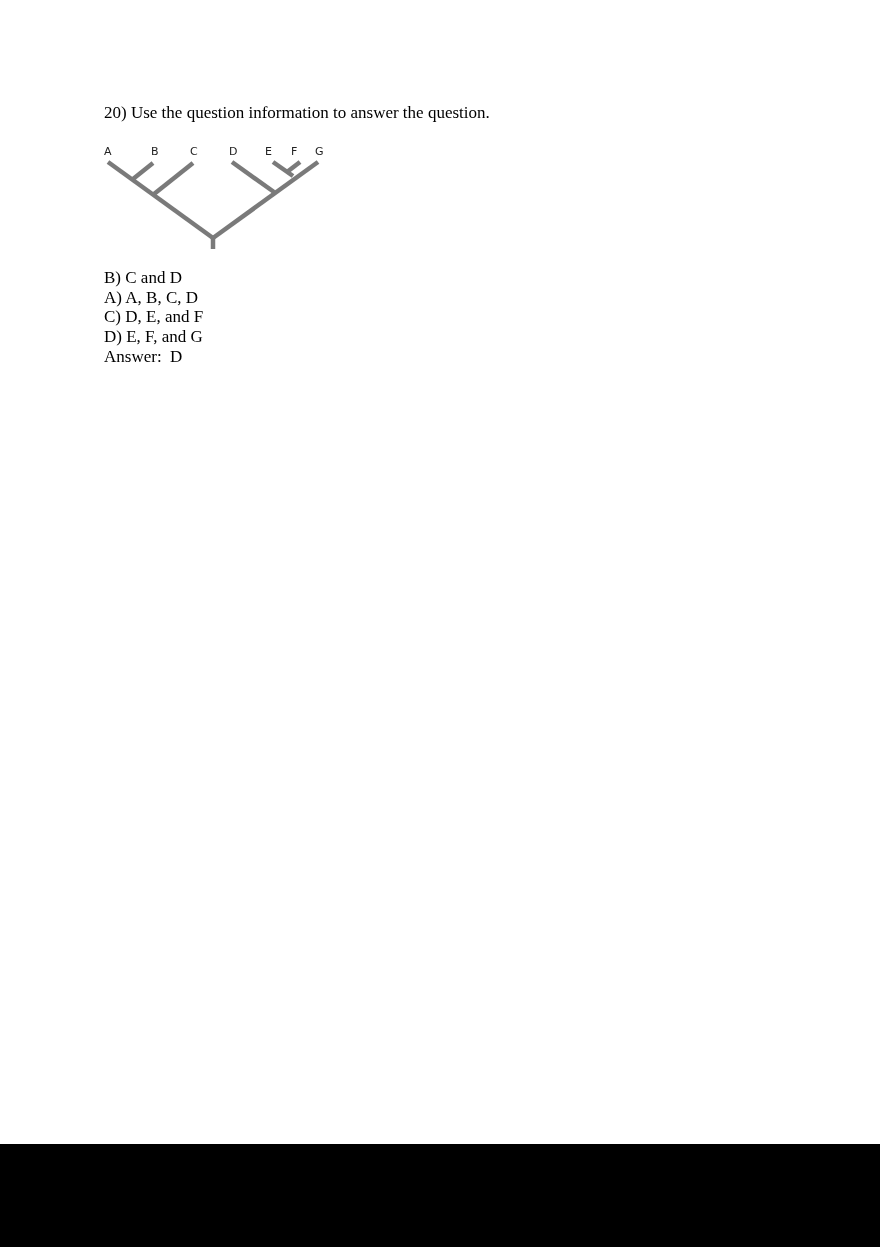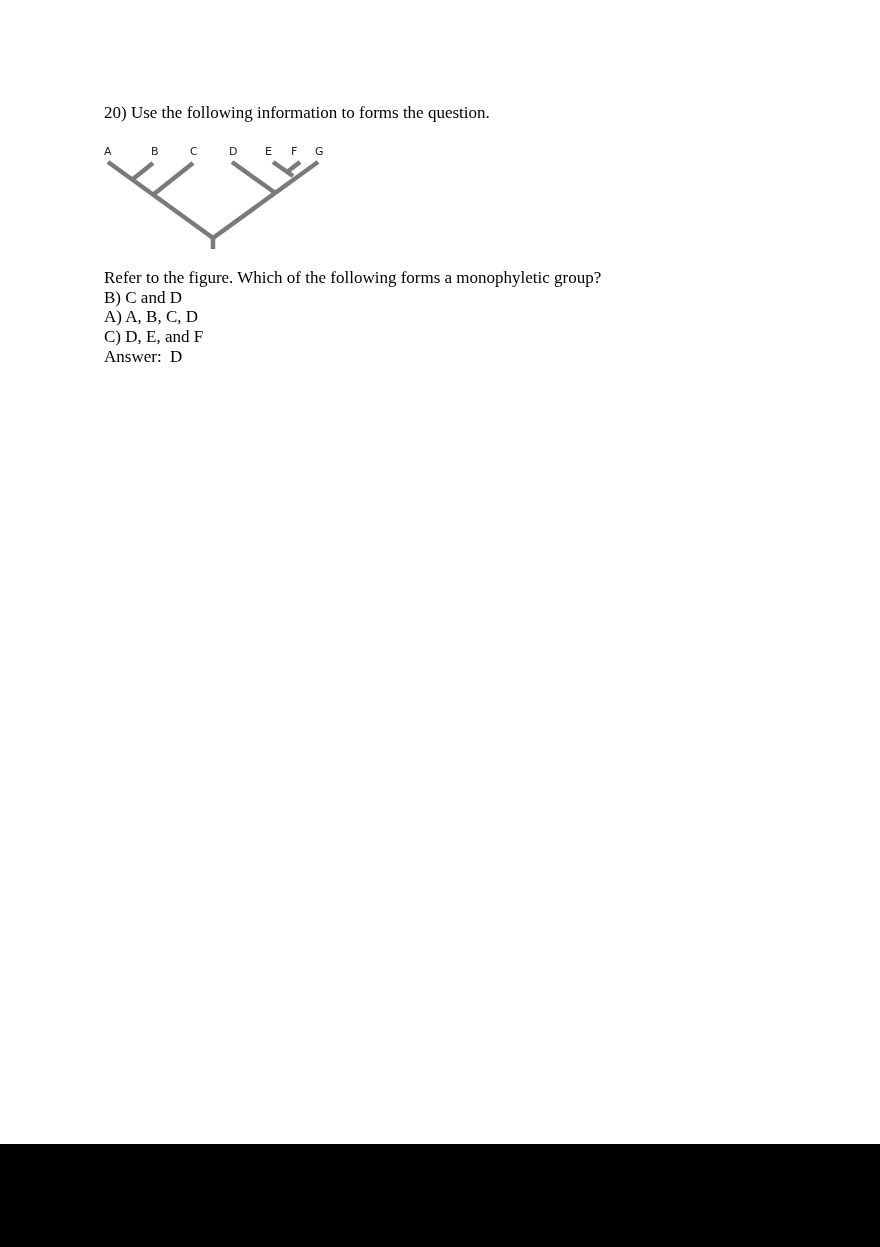--- a/index.html
+++ b/index.html
@@ -22,21 +22,21 @@
     position: absolute; left: 0; top: 1144px; width: 880px; height: 103px; background: #000;
   }
 </style>
 </head>
 <body>
 
 <div class="page">
 
   <div class="question-header">
     <span>20)</span>
-    <span>Use the following information to forms the question.</span>
+    <span>Use the question information to answer the question.</span>
   </div>
 
   <div class="figure">
     <svg width="240" height="115" viewBox="98 138 240 115" xmlns="http://www.w3.org/2000/svg">
 
       <text class="tree-label" x="104" y="155">A</text>
       <text class="tree-label" x="151" y="155">B</text>
       <text class="tree-label" x="190" y="155">C</text>
       <text class="tree-label" x="229" y="155">D</text>
       <text class="tree-label" x="265" y="155">E</text>
@@ -58,33 +58,36 @@
         <line x1="232" y1="162" x2="274" y2="192"></line>
 
         <line x1="273" y1="162" x2="293" y2="176"></line>
 
         <line x1="300" y1="162" x2="287" y2="172"></line>
       </g>
     </svg>
   </div>
 
   <div class="question-body">
-    <div class="line">Refer to the figure. Which of the following forms a monophyletic group?</div>
     <div class="line">
       <span>B)</span>
       <span>C and D</span>
     </div>
     <div class="line">
       <span>A)</span>
       <span>A, B, C, D</span>
     </div>
     <div class="line">
       <span>C)</span>
       <span>D, E, and F</span>
     </div>
     <div class="line">
+      <span>D)</span>
+      <span>E, F, and G</span>
+    </div>
+    <div class="line">
       <span>Answer:</span>&nbsp;
       <span>D</span>
     </div>
   </div>
 </div>
 
 <div class="black-band"></div>
 
 </body></html>

